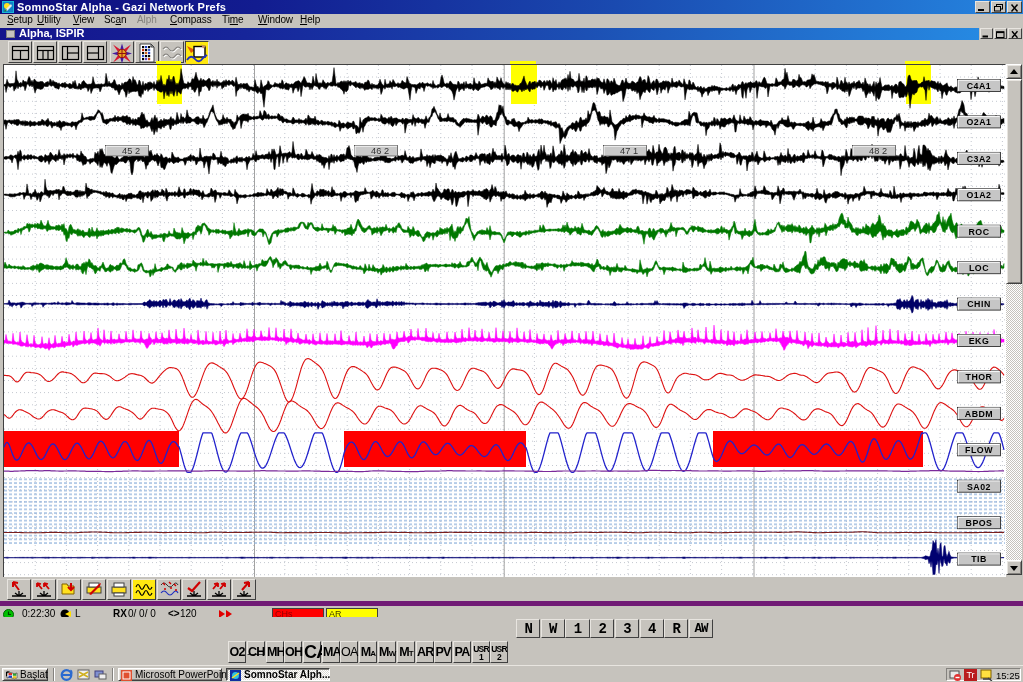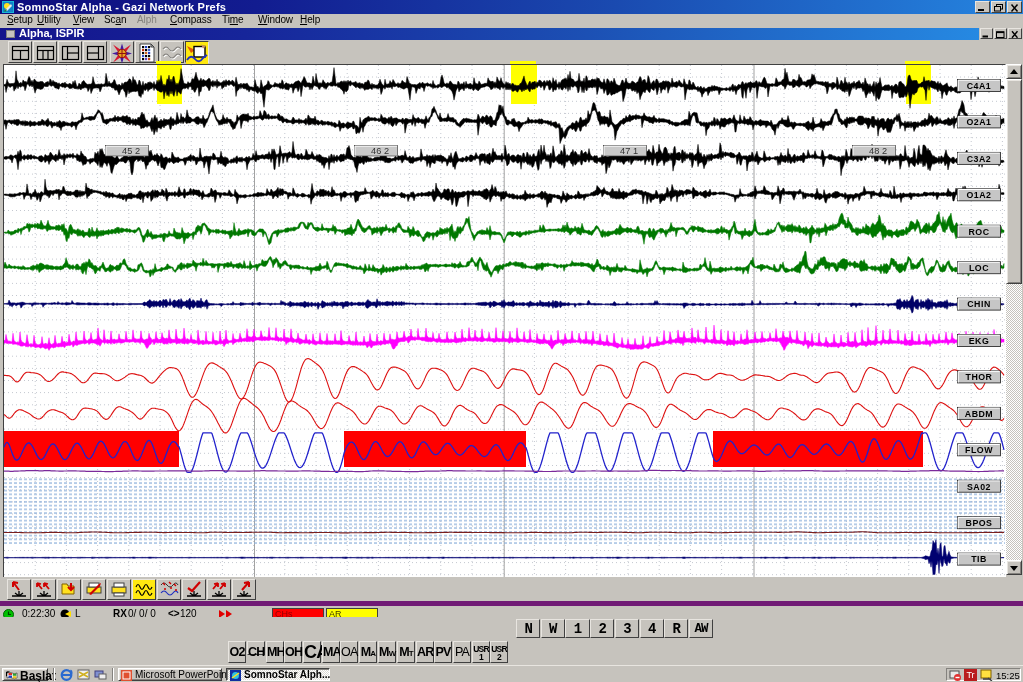--- a/index.html
+++ b/index.html
@@ -491,40 +491,40 @@
     <div class="tbbtn" style="left:266px;top:1px;width:18px;height:22px;font-size:12.5px;font-weight:bold;text-align:center;line-height:21px;letter-spacing:-0.8px">MH</div>
     <div class="tbbtn" style="left:284px;top:1px;width:18px;height:22px;font-size:12.5px;font-weight:bold;text-align:center;line-height:21px;letter-spacing:-0.8px">OH</div>
     <div class="tbbtn" style="left:303px;top:1px;width:18px;height:22px;font-size:18px;font-weight:bold;text-align:right;line-height:21px;letter-spacing:-0.8px">CA</div>
     <div class="tbbtn" style="left:322px;top:1px;width:18px;height:22px;font-size:12.5px;font-weight:bold;text-align:center;line-height:21px;letter-spacing:-0.8px">MA</div>
     <div class="tbbtn" style="left:340px;top:1px;width:18px;height:22px;font-size:12.5px;font-weight:normal;text-align:center;line-height:21px;letter-spacing:-0.8px">OA</div>
     <div class="tbbtn" style="left:359px;top:1px;width:18px;height:22px;font-size:12.5px;font-weight:bold;text-align:center;line-height:21px;letter-spacing:-0.8px">M<span style="font-size:8px">A</span></div>
     <div class="tbbtn" style="left:378px;top:1px;width:18px;height:22px;font-size:12.5px;font-weight:bold;text-align:center;line-height:21px;letter-spacing:-0.8px">M<span style="font-size:8px">W</span></div>
     <div class="tbbtn" style="left:397px;top:1px;width:18px;height:22px;font-size:12.5px;font-weight:bold;text-align:center;line-height:21px;letter-spacing:-0.8px">M<span style="font-size:8px">T</span></div>
     <div class="tbbtn" style="left:416px;top:1px;width:18px;height:22px;font-size:12.5px;font-weight:bold;text-align:center;line-height:21px;letter-spacing:-0.8px">AR</div>
     <div class="tbbtn" style="left:434px;top:1px;width:18px;height:22px;font-size:12.5px;font-weight:bold;text-align:center;line-height:21px;letter-spacing:-0.8px">PV</div>
-    <div class="tbbtn" style="left:453px;top:1px;width:18px;height:22px;font-size:12.5px;font-weight:normal;text-align:center;line-height:21px;letter-spacing:-0.8px">PA</div>
+    <div class="tbbtn" style="left:453px;top:1px;width:18px;height:22px;font-size:12.5px;font-weight:bold;text-align:center;line-height:21px;letter-spacing:-0.8px">PA</div>
     <div class="tbbtn" style="left:472px;top:1px;width:18px;height:22px;font-size:8.5px;font-weight:bold;text-align:center;line-height:21px;letter-spacing:-0.8px">
       <div style="line-height:8px;padding-top:3px">USR<br>1</div>
     </div>
     <div class="tbbtn" style="left:490px;top:1px;width:18px;height:22px;font-size:8.5px;font-weight:bold;text-align:center;line-height:21px;letter-spacing:-0.8px">
       <div style="line-height:8px;padding-top:3px">USR<br>2</div>
     </div>
 </div>
 
 <div class="abs" style="left:0;top:665px;width:1023px;height:17px;background:#c6c3bd;border-top:1px solid #e8e5e0">
   <div class="raised abs" style="left:2px;top:2px;width:46px;height:13px">
     <svg class="abs" style="left:2px;top:1px" width="15" height="11">
         <path d="M1 2 Q3 0.5 5 2 L5 6.5 Q3 5 1 6.5 Z" fill="#000"></path>
         <path d="M2 3 Q4.5 1.5 7 3 Q9.5 4.5 12 3 L12 8 Q9.5 9.5 7 8 Q4.5 6.5 2 8 Z" fill="#fff" stroke="#000" stroke-width="0.5"></path>
         <rect x="3.5" y="3" width="3.5" height="2.2" fill="#e03020"></rect>
         <rect x="7.8" y="3.6" width="3.5" height="2.2" fill="#30a030"></rect>
         <rect x="3.5" y="5.6" width="3.5" height="2.2" fill="#2040c0"></rect>
         <rect x="7.8" y="6.2" width="3.5" height="2.2" fill="#e8c020"></rect>
       </svg>
-    <span class="abs" style="left:17px;top:0;font-size:12px;font-weight:bold">Başlat</span>
+    <span class="abs" style="left:17px;top:0;font-size:10px;font-weight:normal">Başlat</span>
   </div>
   <div class="abs" style="left:53px;top:2px;width:2px;height:13px;border-left:1px solid #84827e;border-right:1px solid #fff"></div>
   <svg class="abs" style="left:60px;top:2px" width="13" height="13">
       <circle cx="6.5" cy="7" r="4.8" fill="none" stroke="#2a6ad0" stroke-width="2.2"></circle>
       <path d="M2 7 H11" stroke="#2a6ad0" stroke-width="2"></path>
       <path d="M10.5 2 Q12.5 3.5 11.5 6" stroke="#2a6ad0" stroke-width="1.4" fill="none"></path>
     </svg>
   <svg class="abs" style="left:77px;top:2px" width="13" height="13">
       <rect x="1" y="2" width="11" height="9" fill="#f0f0f0" stroke="#606060"></rect>
       <path d="M2 4 L11 9 M11 4 L2 9" stroke="#d0b020" stroke-width="1.5"></path>

